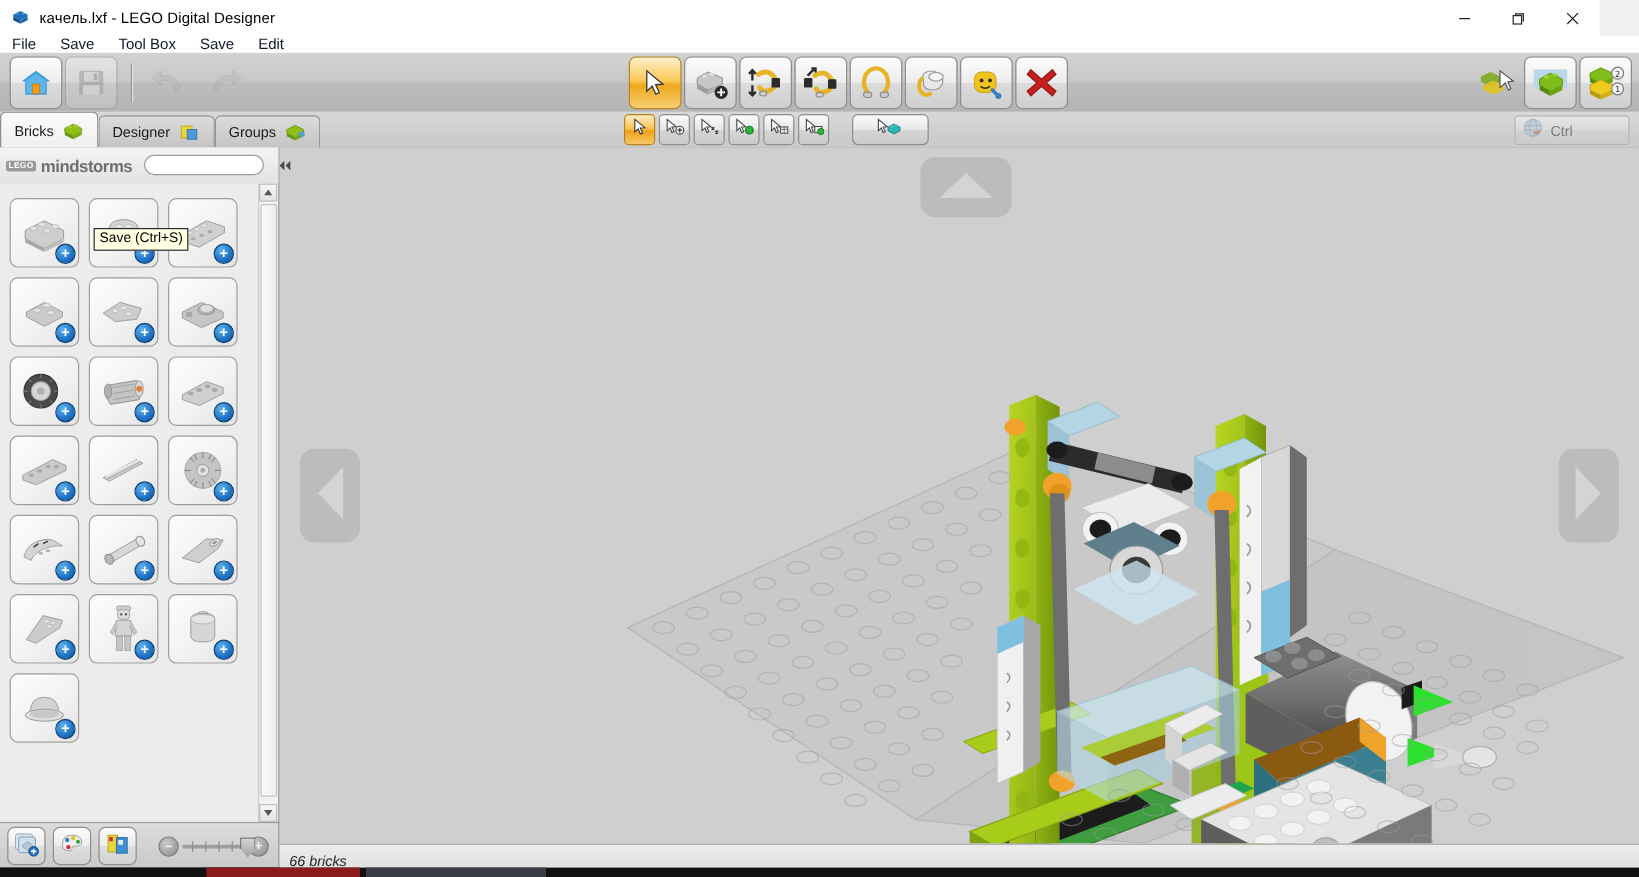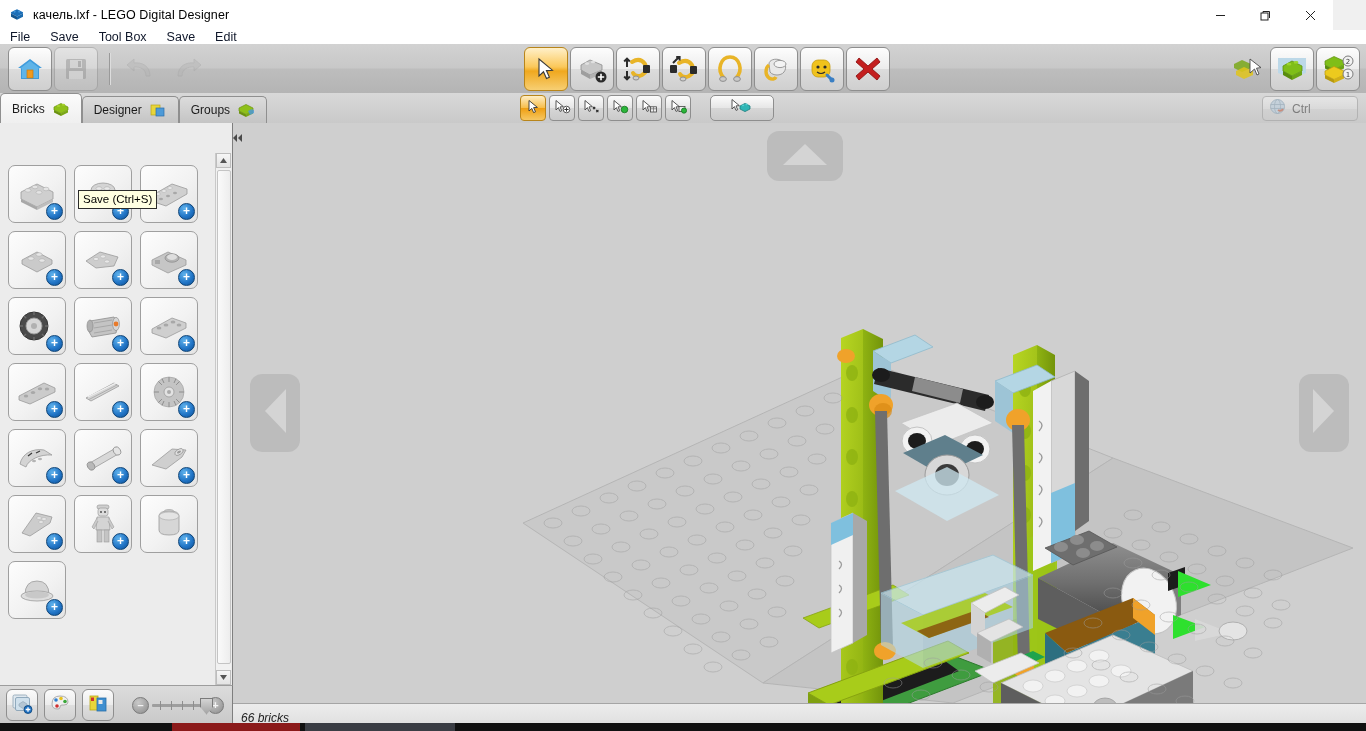--- a/index.html
+++ b/index.html
@@ -615,20 +615,27 @@
           <ellipse cx="8.5" cy="8.5" rx="3" ry="7" fill="none" stroke="#7f9bb0" stroke-width="0.8"></ellipse>
           <path d="M1.7 6.5 H15.3 M1.7 10.5 H15.3" stroke="#7f9bb0" stroke-width="0.8"></path>
           <path d="M9 12 q3 2 5 -1" stroke="#c4583a" stroke-width="2" fill="none"></path>
         </svg>
       </span>
       <span class="label">Ctrl</span>
     </div>
   </div>
 
   <div class="palette">
+    <div class="palette-header">
+      <div class="ms-logo">
+        <span class="ms-lego">LEGO</span>
+        <span class="ms-word">mindstorms</span>
+      </div>
+      <input class="search-box" type="text" value="" placeholder="" style="">
+    </div>
 
     <div class="brick-grid">
       <div class="brick-cell">
         <svg width="44" height="34" viewBox="0 0 44 34">
           <path d="M6 15 L22 7 L38 15 L38 22 L22 30 L6 22 Z" fill="#cfcfcf" stroke="#9b9b9b" stroke-width="0.8"></path>
           <ellipse cx="13" cy="13.4" rx="3" ry="1.8" fill="#e4e4e4" stroke="#b0b0b0" stroke-width="0.6"></ellipse>
           <ellipse cx="20" cy="10" rx="3" ry="1.8" fill="#e4e4e4" stroke="#b0b0b0" stroke-width="0.6"></ellipse>
           <ellipse cx="24" cy="15.4" rx="3" ry="1.8" fill="#e4e4e4" stroke="#b0b0b0" stroke-width="0.6"></ellipse>
           <ellipse cx="31" cy="12" rx="3" ry="1.8" fill="#e4e4e4" stroke="#b0b0b0" stroke-width="0.6"></ellipse>
           <path d="M6 22 L22 30 L22 33 L6 25 Z" fill="#a8a8a8"></path>

